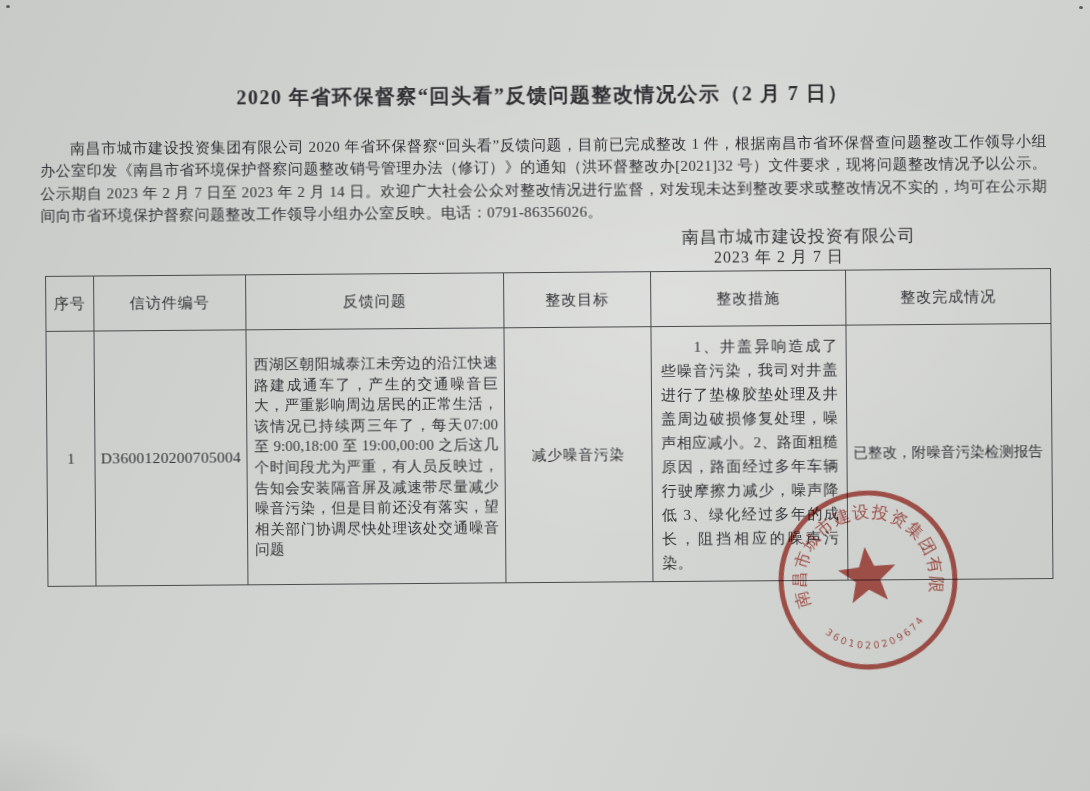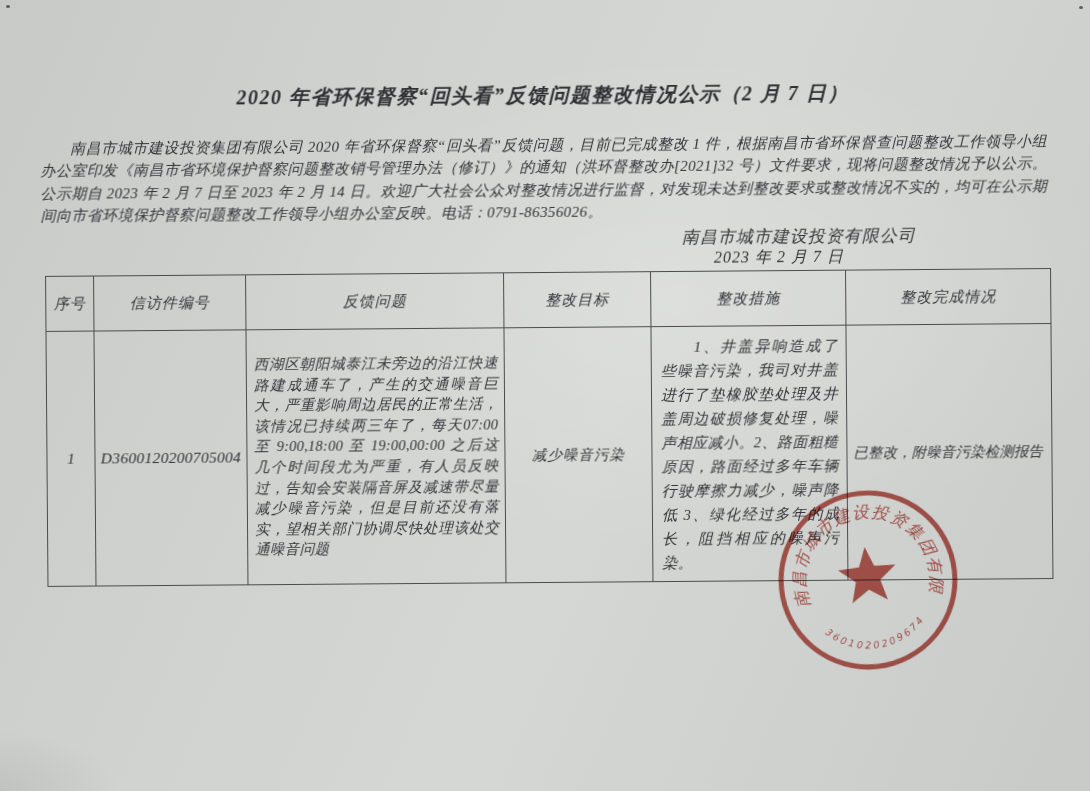--- a/index.html
+++ b/index.html
@@ -3,21 +3,21 @@
 <meta charset="utf-8">
 <style>
   html,body{margin:0;padding:0;}
   body{
     width:1090px;height:791px;overflow:hidden;
     background:linear-gradient(113deg,#c7cac7 0%,#d0d2cf 30%,#d5d7d4 55%,#cfd1ce 78%,#c8cac7 100%);
     font-family:"Liberation Serif","DejaVu Serif",serif;
     color:#333337;
     position:relative;
   }
-  .paper{position:absolute;inset:0;font-style:italic;}
+  .paper{position:absolute;inset:0;}
   .sheen{position:absolute;inset:0;pointer-events:none;
     background:radial-gradient(ellipse 60% 45% at 62% 38%,rgba(255,255,255,0.20),rgba(255,255,255,0) 70%);}
   .content{position:absolute;inset:0;transform:rotate(-0.45deg);transform-origin:50% 50%;filter:blur(0.35px);}
   .title{
     position:absolute;top:82px;left:0;right:0;text-align:center;
     font-size:20px;font-weight:700;letter-spacing:1.5px;color:#2f2f33;margin:0;
   }
   .para{
     position:absolute;top:134px;left:42px;width:1007px;margin:0;
     font-size:15px;line-height:22.4px;text-align:justify;text-indent:2em;

